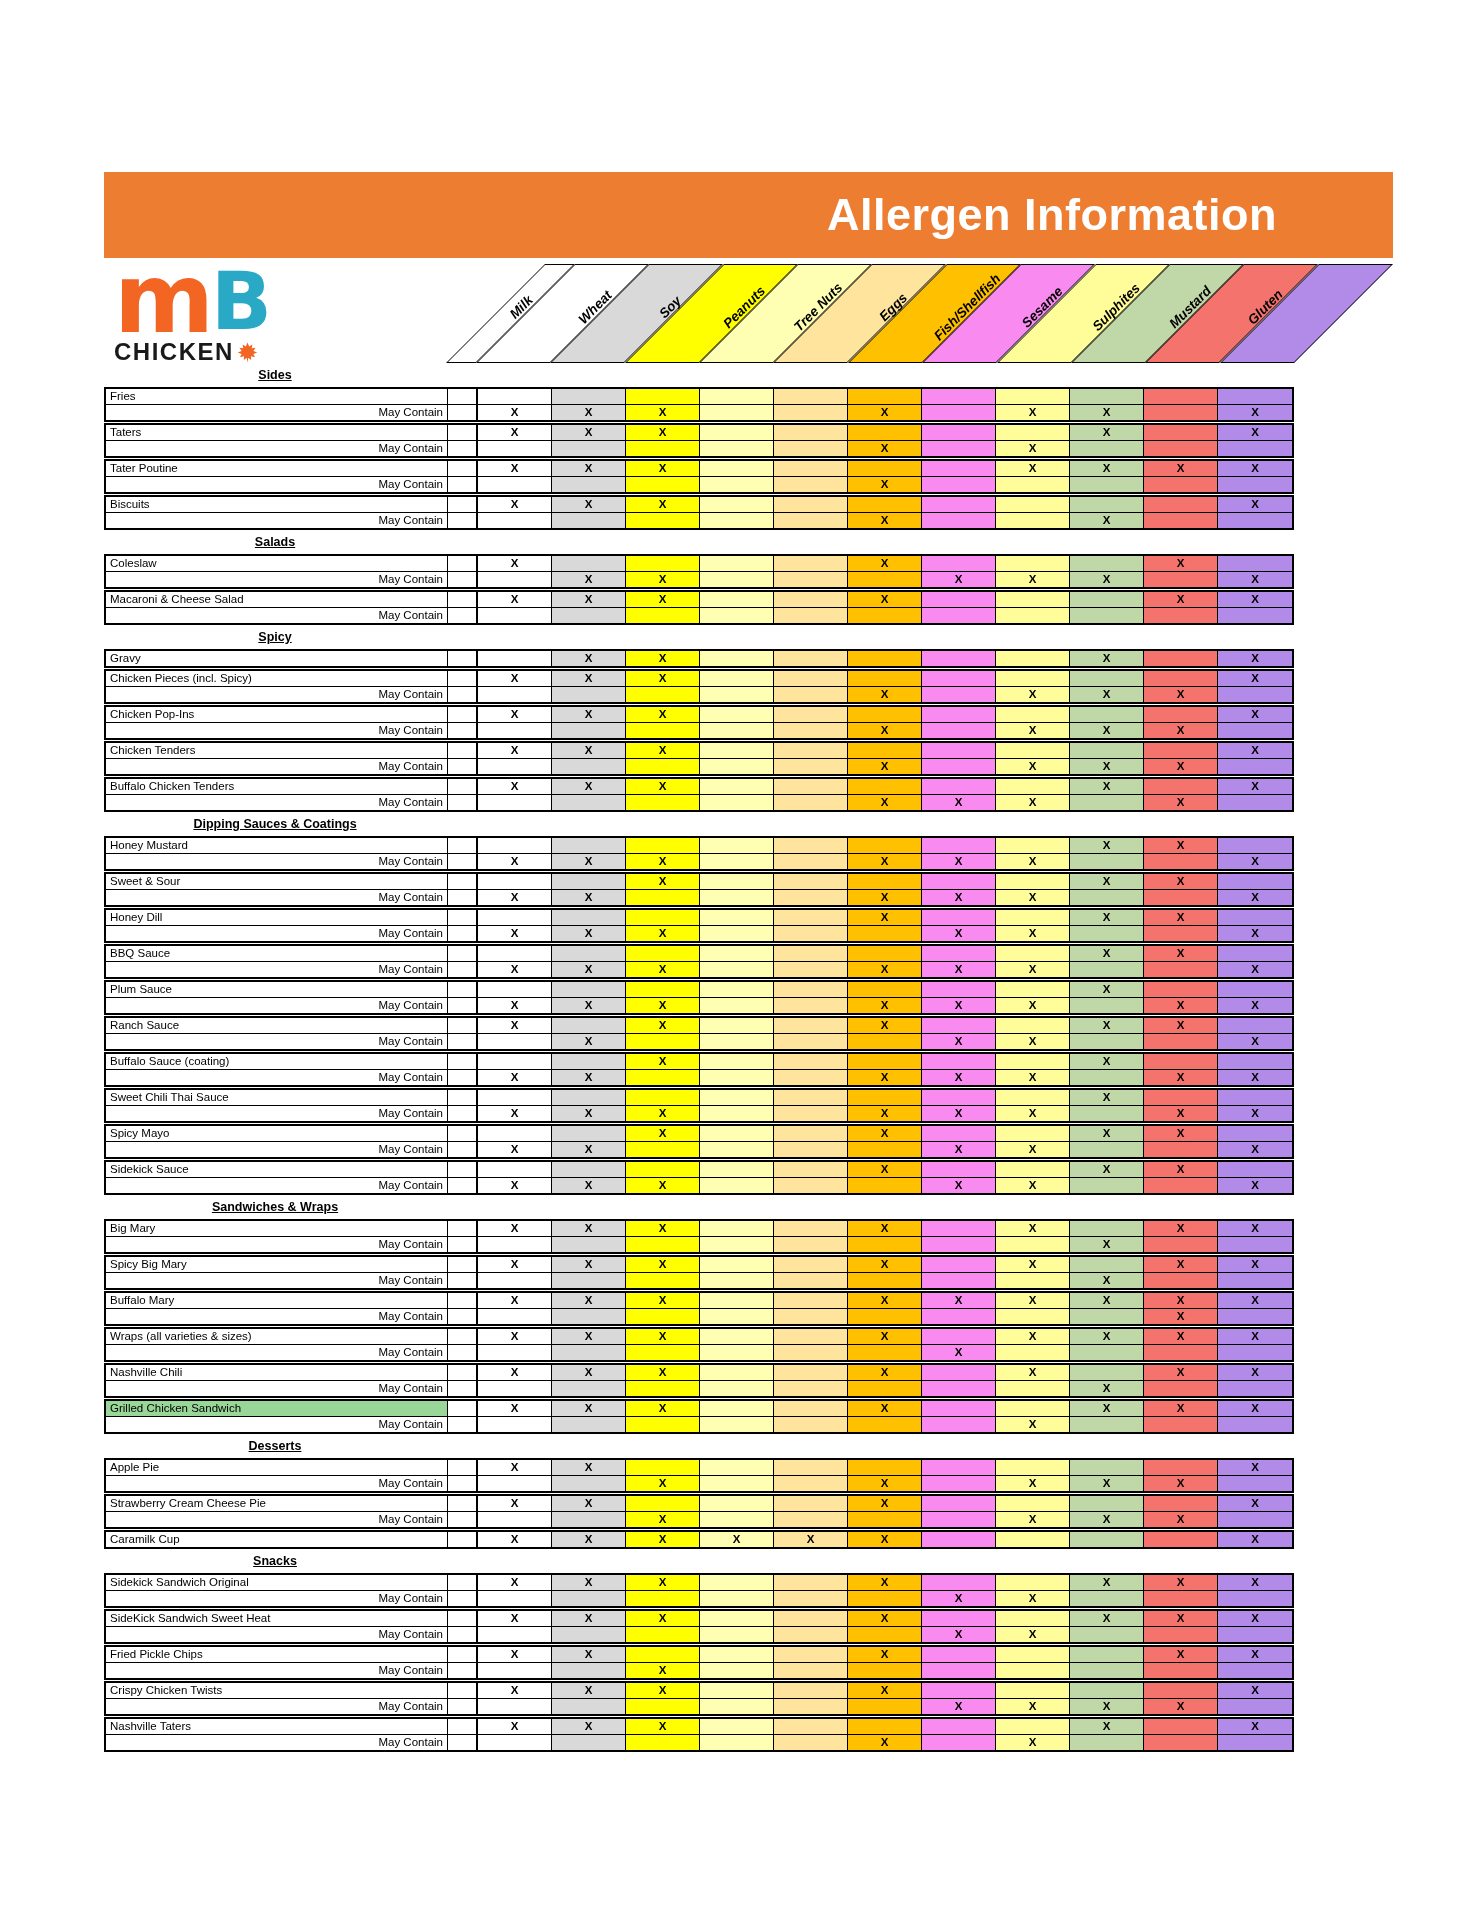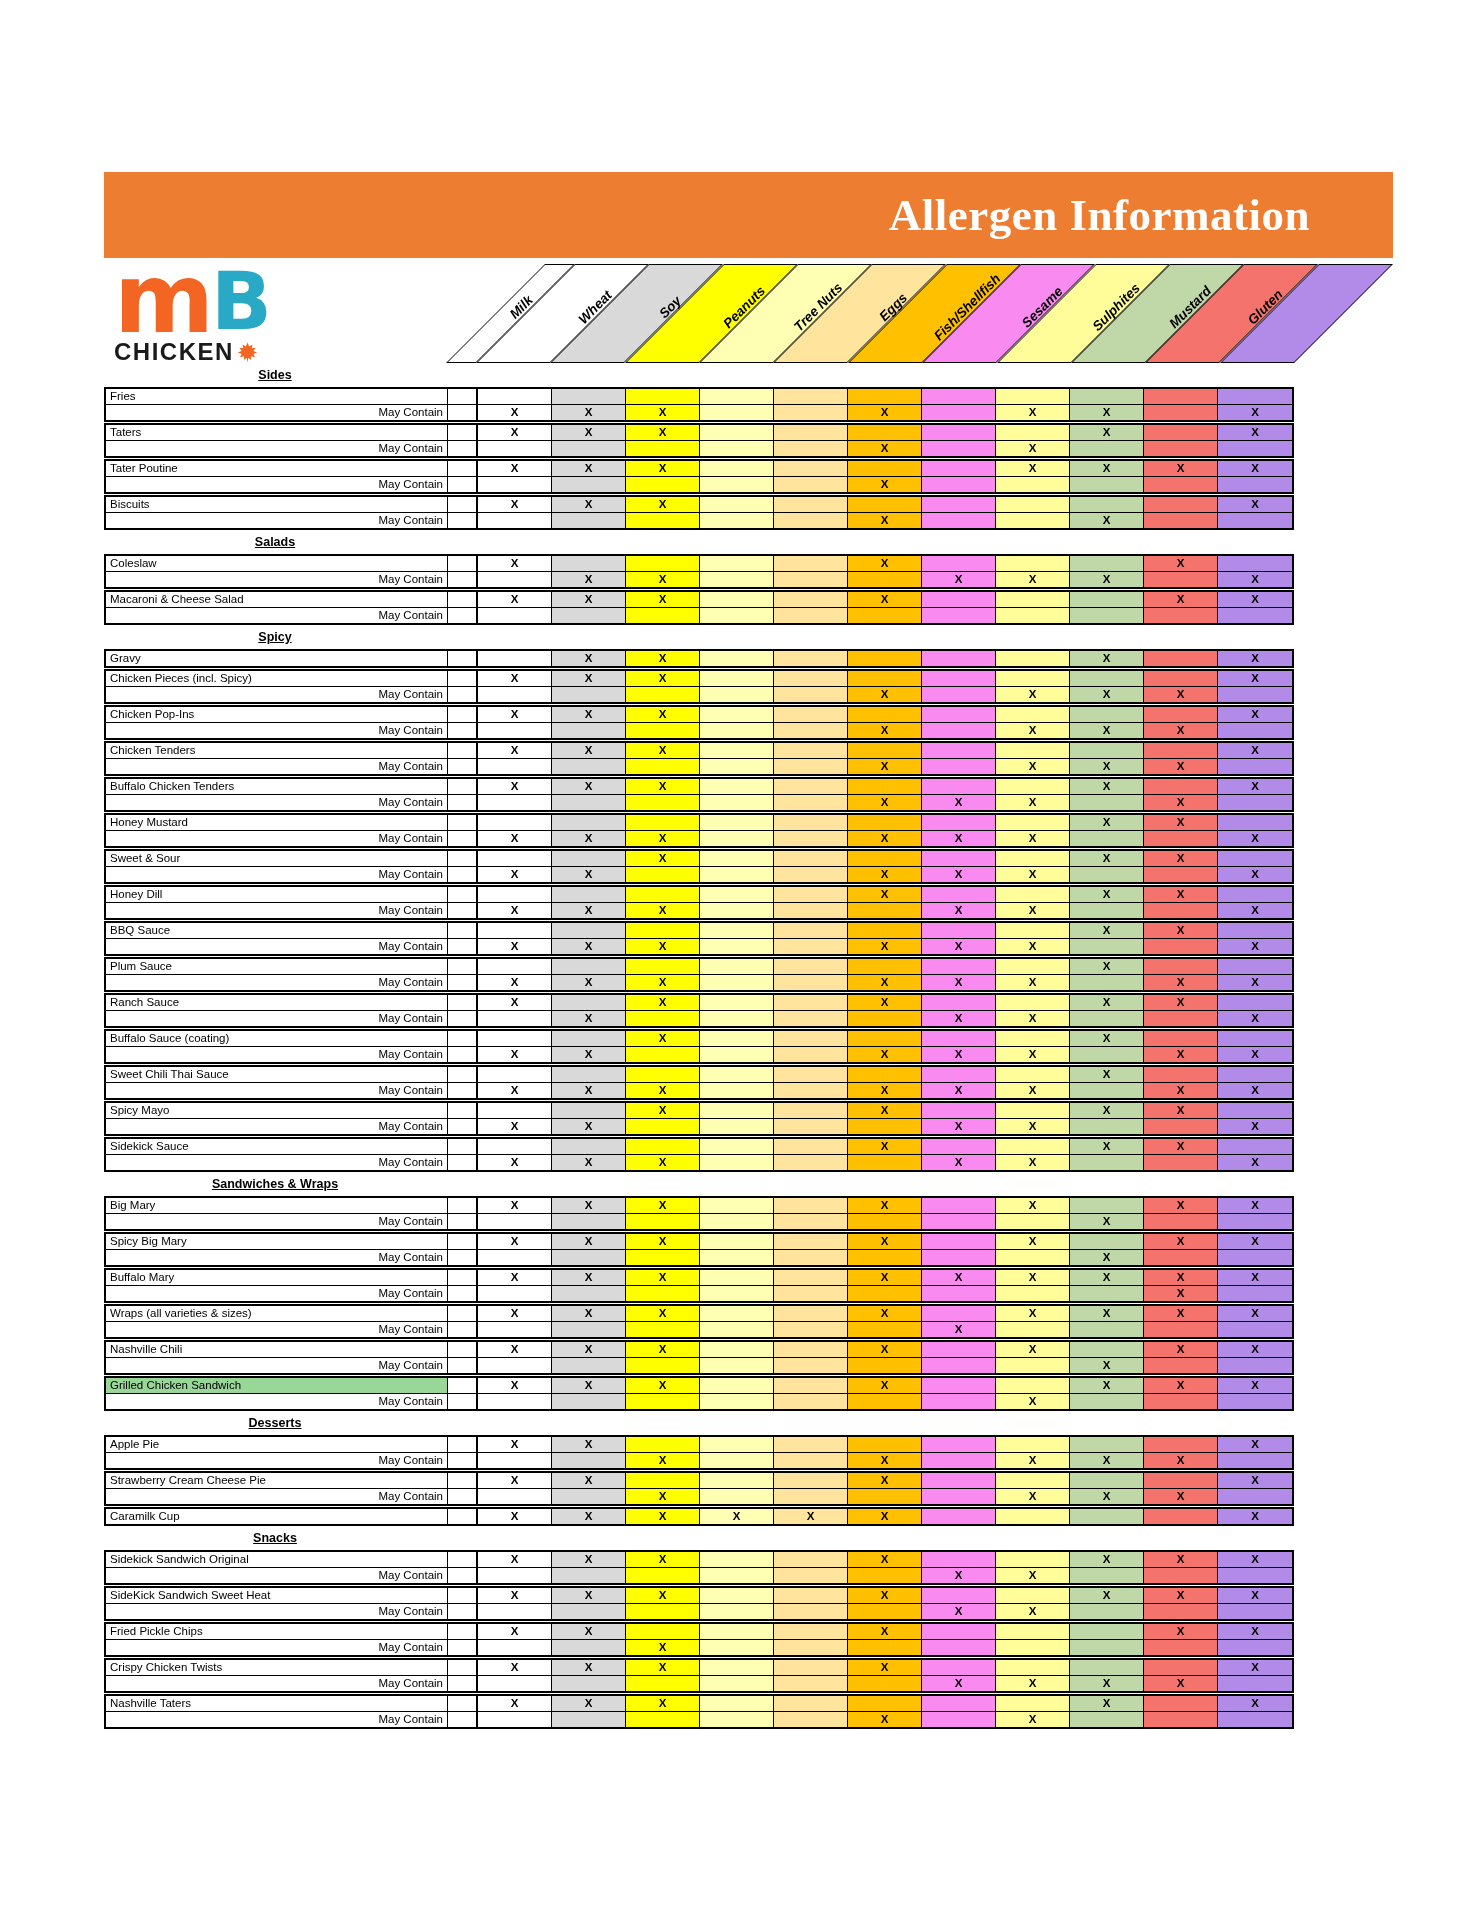--- a/index.html
+++ b/index.html
@@ -2,21 +2,21 @@
 <html><head>
 <meta charset="utf-8">
 <style>
   html,body{margin:0;padding:0;background:#fff;}
   #page{position:relative;width:1484px;height:1920px;background:#fff;
         font-family:"Liberation Sans",sans-serif;overflow:hidden;}
 
   
   #banner{position:absolute;left:104px;top:172px;width:1289px;height:86px;}
   #banner .title{font-size:45px;font-weight:bold;color:#fff;line-height:86px;
-                 text-align:right;padding-right:83px;letter-spacing:.5px;font-family:Liberation Serif, serif;}
+                 text-align:right;padding-right:116px;letter-spacing:.5px;}
 
   
   #logo{position:absolute;left:114px;top:258px;width:220px;}
   .logo-mb{display:flex;align-items:flex-end;height:76px;font-family:"DejaVu Sans",sans-serif;}
   .logo-m{font-size:96px;line-height:70px;font-weight:bold;letter-spacing:-4px;}
   .logo-b{font-size:80px;line-height:64px;font-weight:bold;margin-left:1px;}
   .logo-chicken{display:flex;align-items:center;gap:3px;margin-top:4px;
                 font-size:24px;font-weight:800;letter-spacing:1.5px;}
 
   
@@ -432,20 +432,23 @@
           <div class="cell cell-a" style="background: rgb(255, 255, 179);"></div>
           <div class="cell cell-a" style="background: rgb(255, 228, 158);"></div>
           <div class="cell cell-a" style="background: rgb(255, 192, 0);">X</div>
           <div class="cell cell-a" style="background: rgb(249, 139, 240);">X</div>
           <div class="cell cell-a" style="background: rgb(255, 253, 153);">X</div>
           <div class="cell cell-a" style="background: rgb(192, 216, 168);"></div>
           <div class="cell cell-a" style="background: rgb(244, 115, 109);">X</div>
           <div class="cell cell-a" style="background: rgb(178, 139, 232);"></div>
         </div>
       </div>
+      <div class="sec-hdr">
+        <span>Dipping Sauces &amp; Coatings</span>
+      </div>
       <div class="blk">
         <div class="row">
           <div class="cell cell-name">Honey Mustard</div>
           <div class="cell cell-gap"></div>
           <div class="cell cell-a" style="background: rgb(255, 255, 255);"></div>
           <div class="cell cell-a" style="background: rgb(217, 217, 217);"></div>
           <div class="cell cell-a" style="background: rgb(255, 255, 0);"></div>
           <div class="cell cell-a" style="background: rgb(255, 255, 179);"></div>
           <div class="cell cell-a" style="background: rgb(255, 228, 158);"></div>
           <div class="cell cell-a" style="background: rgb(255, 192, 0);"></div>

